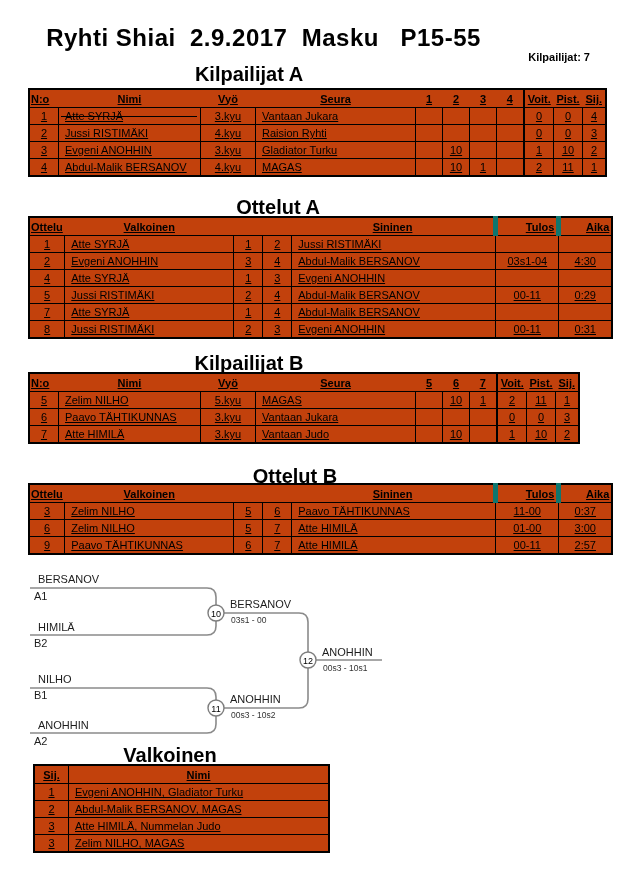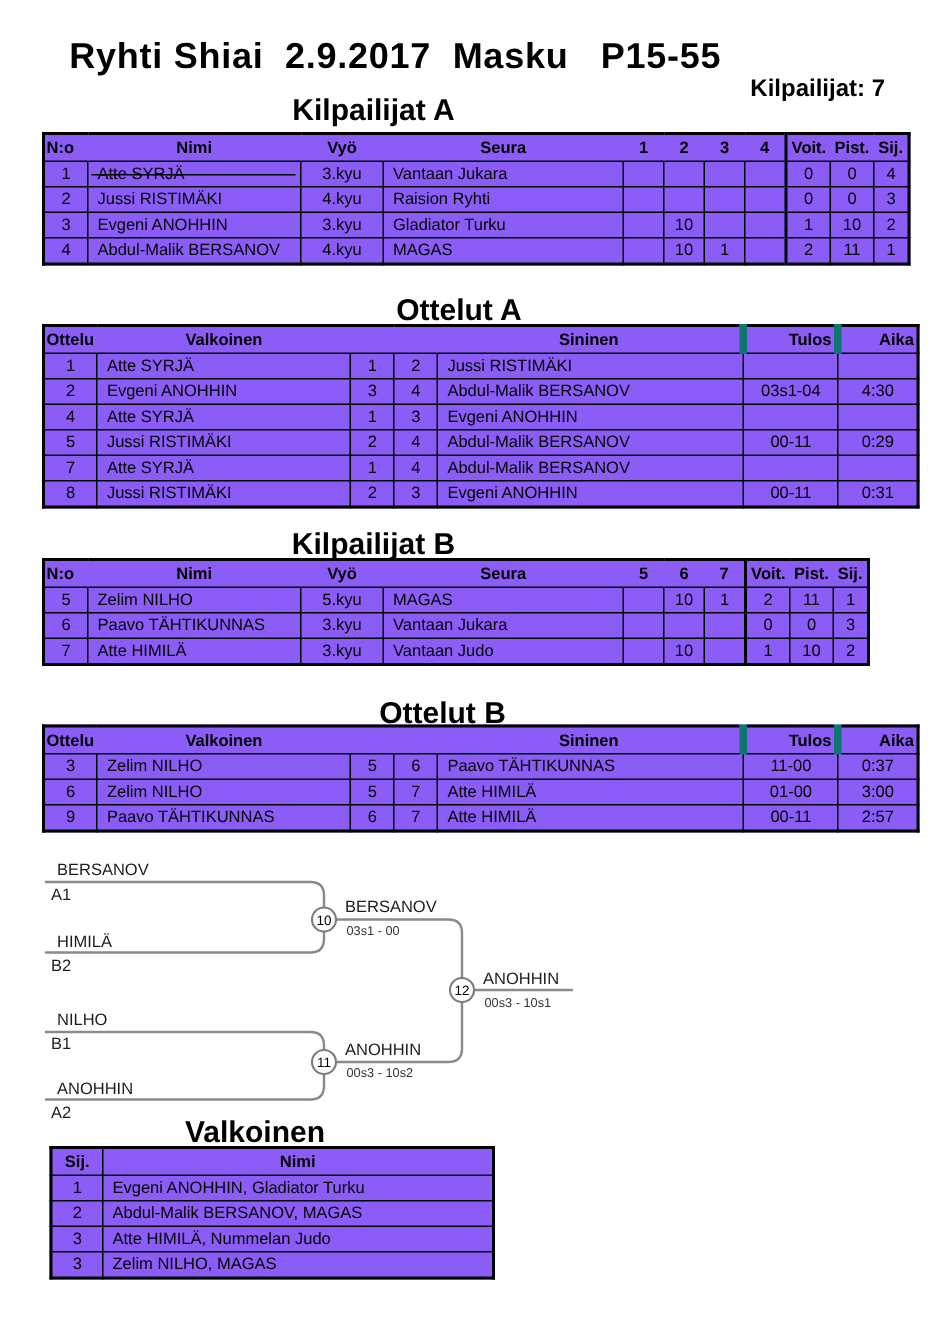--- a/index.html
+++ b/index.html
@@ -7,28 +7,28 @@
     width:630px;height:891px;position:relative;background:#ffffff;
     font-family:"Liberation Sans",sans-serif;color:#000;overflow:hidden;
   }
   .abs{position:absolute;}
   .page-title{
     left:0;top:24px;width:527px;text-align:center;
     font-size:24px;font-weight:bold;white-space:pre;letter-spacing:0.5px;
   }
   .comp-note{
     left:440px;top:51px;width:150px;text-align:right;
-    font-size:16px;font-weight:bold;
+    font-size:11px;font-weight:bold;
   }
   .heading{
     position:absolute;text-align:center;font-size:20px;font-weight:bold;white-space:pre;
   }
   table.tbl{
     position:absolute;border-collapse:collapse;table-layout:fixed;
-    border:2px solid #000;background:#8b5cf6;
+    border:2px solid #000;background:#c2410c;text-decoration:underline;
   }
   .tbl th,.tbl td{
     border:1px solid #000;font-size:11px;padding:0 2px;
     overflow:hidden;white-space:nowrap;text-align:center;
   }
   .tbl td{height:16px;}
   .tbl th{height:17px;font-weight:bold;}
   .tbl td.c-name,.tbl td.c-club,.tbl td.c-white,.tbl td.c-blue,.tbl td.c-nimi2{
     text-align:left;padding-left:6px;
   }
@@ -131,21 +131,21 @@
         <td class="c-num">10</td>
         <td class="c-num">1</td>
         <td class="c-num"></td>
         <td class="c-voit">2</td>
         <td class="c-pist">11</td>
         <td class="c-sij">1</td>
       </tr>
     </tbody>
   </table>
 
-<div class="heading" style="left:0;top:196px;width:556px;margin-left:28px;">Ottelut A</div>
+<div class="heading" style="left:0;top:196px;width:556px;">Ottelut A</div>
 <table class="tbl ot" style="left:28px;top:216px;">
     <thead>
       <tr>
         <th class="c-match">Ottelu</th>
         <th class="c-white">Valkoinen</th>
         <th class="c-n1"></th>
         <th class="c-n2"></th>
         <th class="c-blue">Sininen</th>
         <th class="c-tulos">Tulos</th>
         <th class="c-aika">Aika</th>

